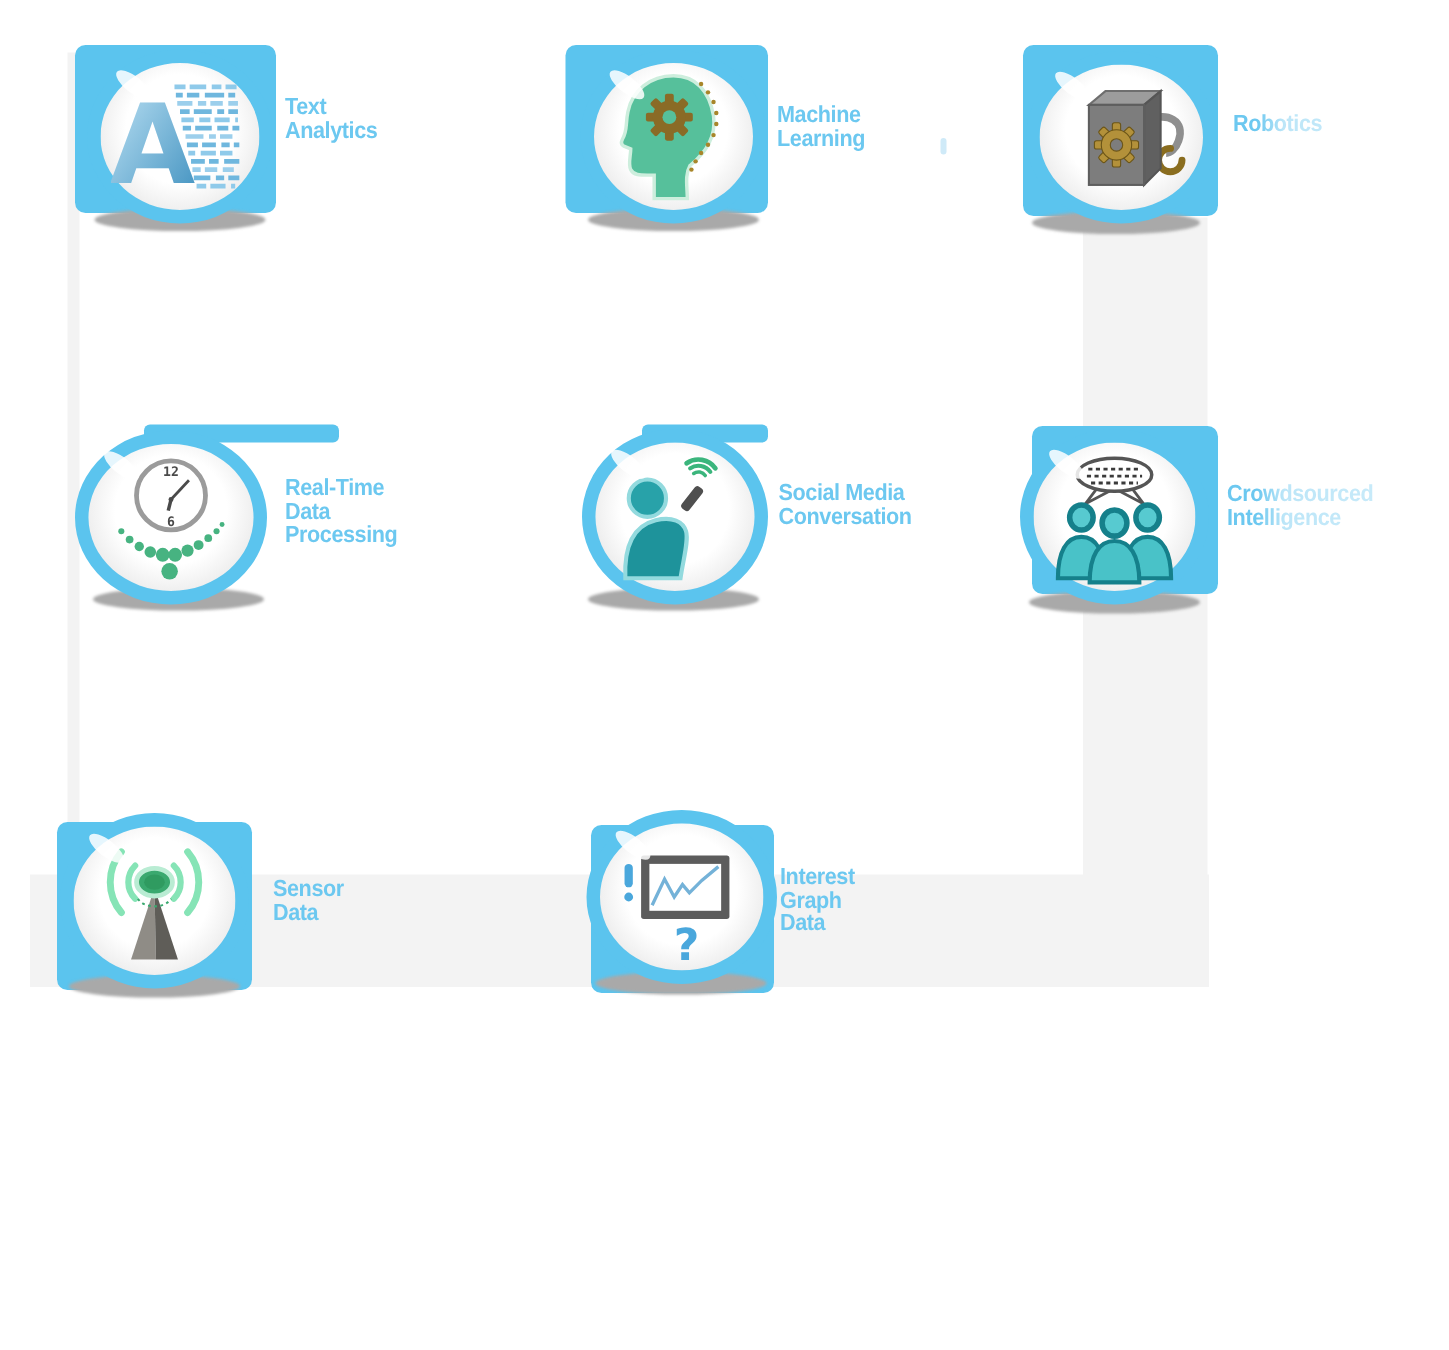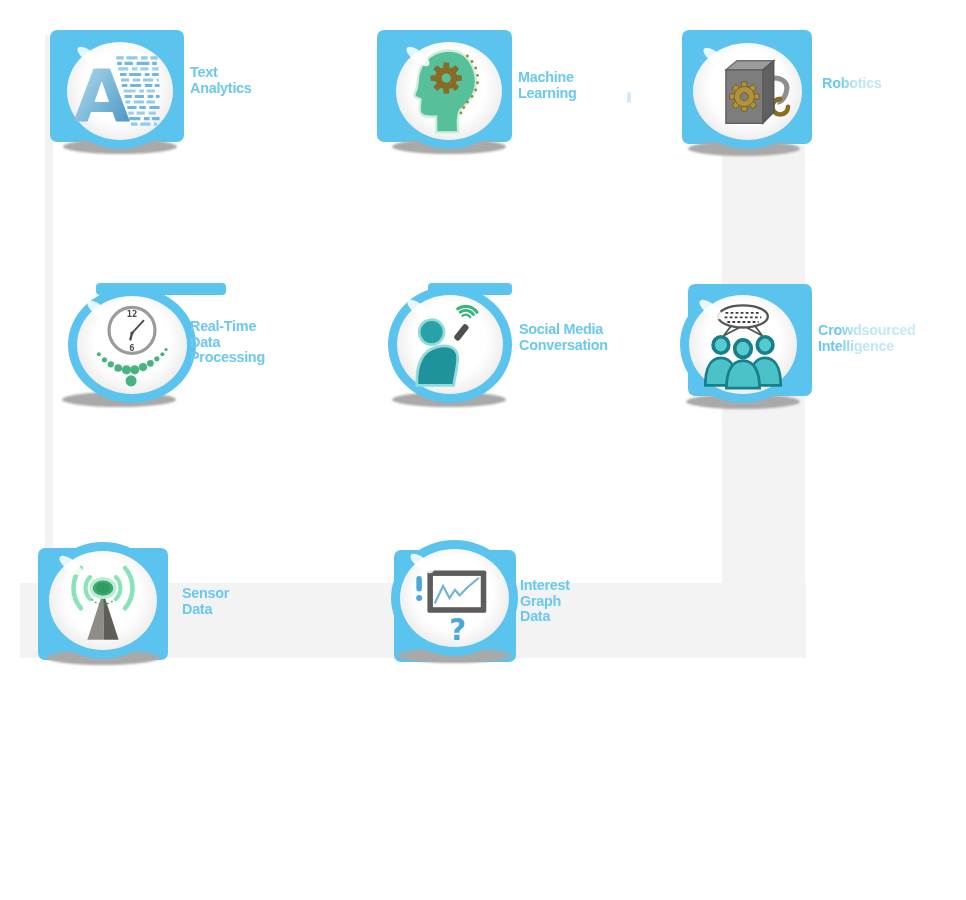--- a/index.html
+++ b/index.html
@@ -34,21 +34,21 @@
   #i2-tab{left:377px;top:30px;width:135px;height:112px;}
   #i2-shadow{left:392px;top:139px;width:114px;height:15px;}
   #i2-circle{left:387px;top:33px;width:124px;height:116px;}
   #i2-label{left:518px;top:69px;}
   #i3-tab{left:682px;top:30px;width:130px;height:114px;}
   #i3-shadow{left:688px;top:141px;width:112px;height:15px;}
   #i3-circle{left:684px;top:34px;width:127px;height:115px;}
   #i3-label{left:822px;top:75px;}
   #i4-tab{left:96px;top:283px;width:130px;height:12px;border-radius:4px;}
   #i4-shadow{left:62px;top:392px;width:114px;height:15px;}
-  #i4-circle{left:68px;top:287px;width:128px;height:116px;}
+  #i4-circle{left:50px;top:287px;width:128px;height:116px;}
   #i4-label{left:190px;top:318px;}
   #i5-tab{left:428px;top:283px;width:84px;height:12px;border-radius:4px;}
   #i5-shadow{left:392px;top:392px;width:114px;height:15px;}
   #i5-circle{left:388px;top:286px;width:124px;height:117px;}
   #i5-label{left:519px;top:321px;}
   #i6-tab{left:688px;top:284px;width:124px;height:112px;}
   #i6-shadow{left:686px;top:394px;width:114px;height:15px;}
   #i6-circle{left:680px;top:286px;width:126px;height:117px;}
   #i6-label{left:818px;top:322px;}
   #i7-tab{left:38px;top:548px;width:130px;height:112px;}

